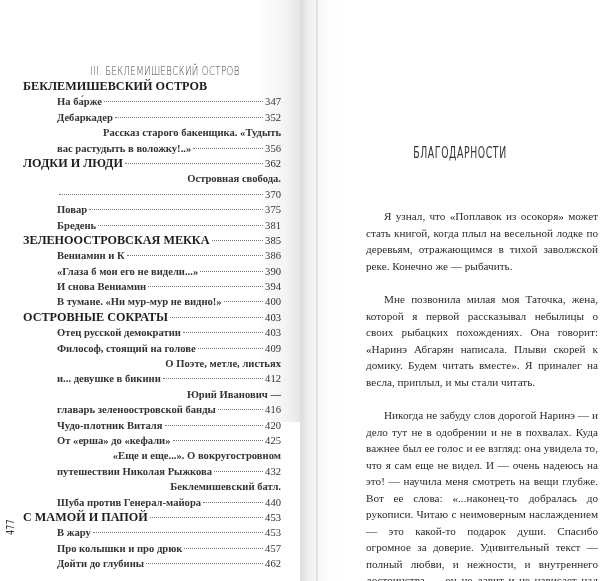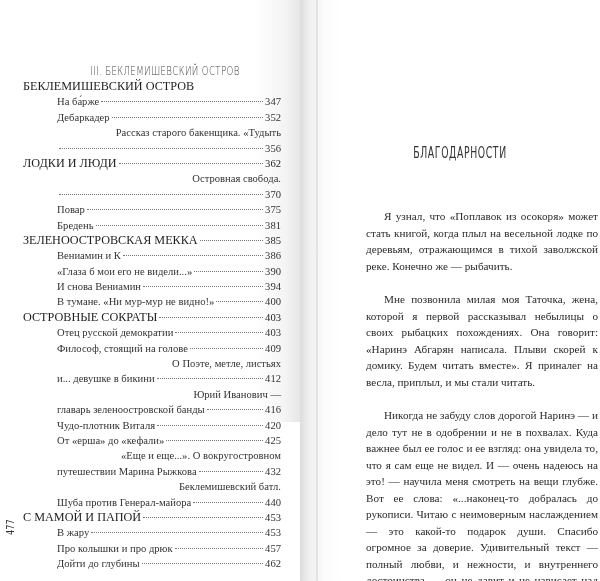--- a/index.html
+++ b/index.html
@@ -34,21 +34,21 @@
     }
     .toc { position: absolute; left: 23px; top: 79px; width: 258px; }
     .toc-row {
       display: flex; align-items: baseline;
       font-size: 10.6px; line-height: 15.4px; height: 15.4px;
       white-space: nowrap;
     }
     .toc-row.chapter { font-size: 12.2px; padding-left: 0; color: #1e1e1e; }
     .toc-row.sub { padding-left: 34px; color: #333; }
     .toc-row.cont { padding-left: 34px; color: #333; justify-content: flex-end; }
-    .toc-row .t { flex: 0 0 auto; }
+    .toc-row .t { flex: 0 0 auto; font-weight: bold; }
     .toc-row .dots {
       flex: 1 1 auto; overflow: hidden; margin: 0 2px;
       border-bottom: 1.3px dotted #777; height: 0; position: relative; top: -3px;
     }
     .toc-row .p { flex: 0 0 auto; font-size: 10.6px; text-align: right; }
     .folio {
       position: absolute; left: 10px; top: 490px;
       font-family: "DejaVu Sans", sans-serif; font-size: 11px;
       transform: rotate(-90deg) scaleX(0.75); transform-origin: left top;
       color: #333;
@@ -86,20 +86,21 @@
         </div>
         <div class="toc-row sub">
           <span class="t">Дебаркадер</span>
           <span class="dots"></span>
           <span class="p">352</span>
         </div>
         <div class="toc-row cont">
           <span class="t">Рассказ старого бакенщика. «Тудыть</span>
         </div>
         <div class="toc-row sub">
+          <span class="t">вас растудыть в воложку!..»</span>
           <span class="dots"></span>
           <span class="p">356</span>
         </div>
         <div class="toc-row chapter">
           <span class="t">ЛОДКИ И ЛЮДИ</span>
           <span class="dots"></span>
           <span class="p">362</span>
         </div>
         <div class="toc-row cont">
           <span class="t">Островная свобода.</span>
@@ -181,21 +182,21 @@
         </div>
         <div class="toc-row sub">
           <span class="t">От «ерша» до «кефали»</span>
           <span class="dots"></span>
           <span class="p">425</span>
         </div>
         <div class="toc-row cont">
           <span class="t">«Еще и еще...». О вокругостровном</span>
         </div>
         <div class="toc-row sub">
-          <span class="t">путешествии Марина Рыжкова</span>
+          <span class="t">путешествии Николая Рыжкова</span>
           <span class="dots"></span>
           <span class="p">432</span>
         </div>
         <div class="toc-row cont">
           <span class="t">Беклемишевский батл.</span>
         </div>
         <div class="toc-row sub">
           <span class="t">Шуба против Генерал-майора</span>
           <span class="dots"></span>
           <span class="p">440</span>

